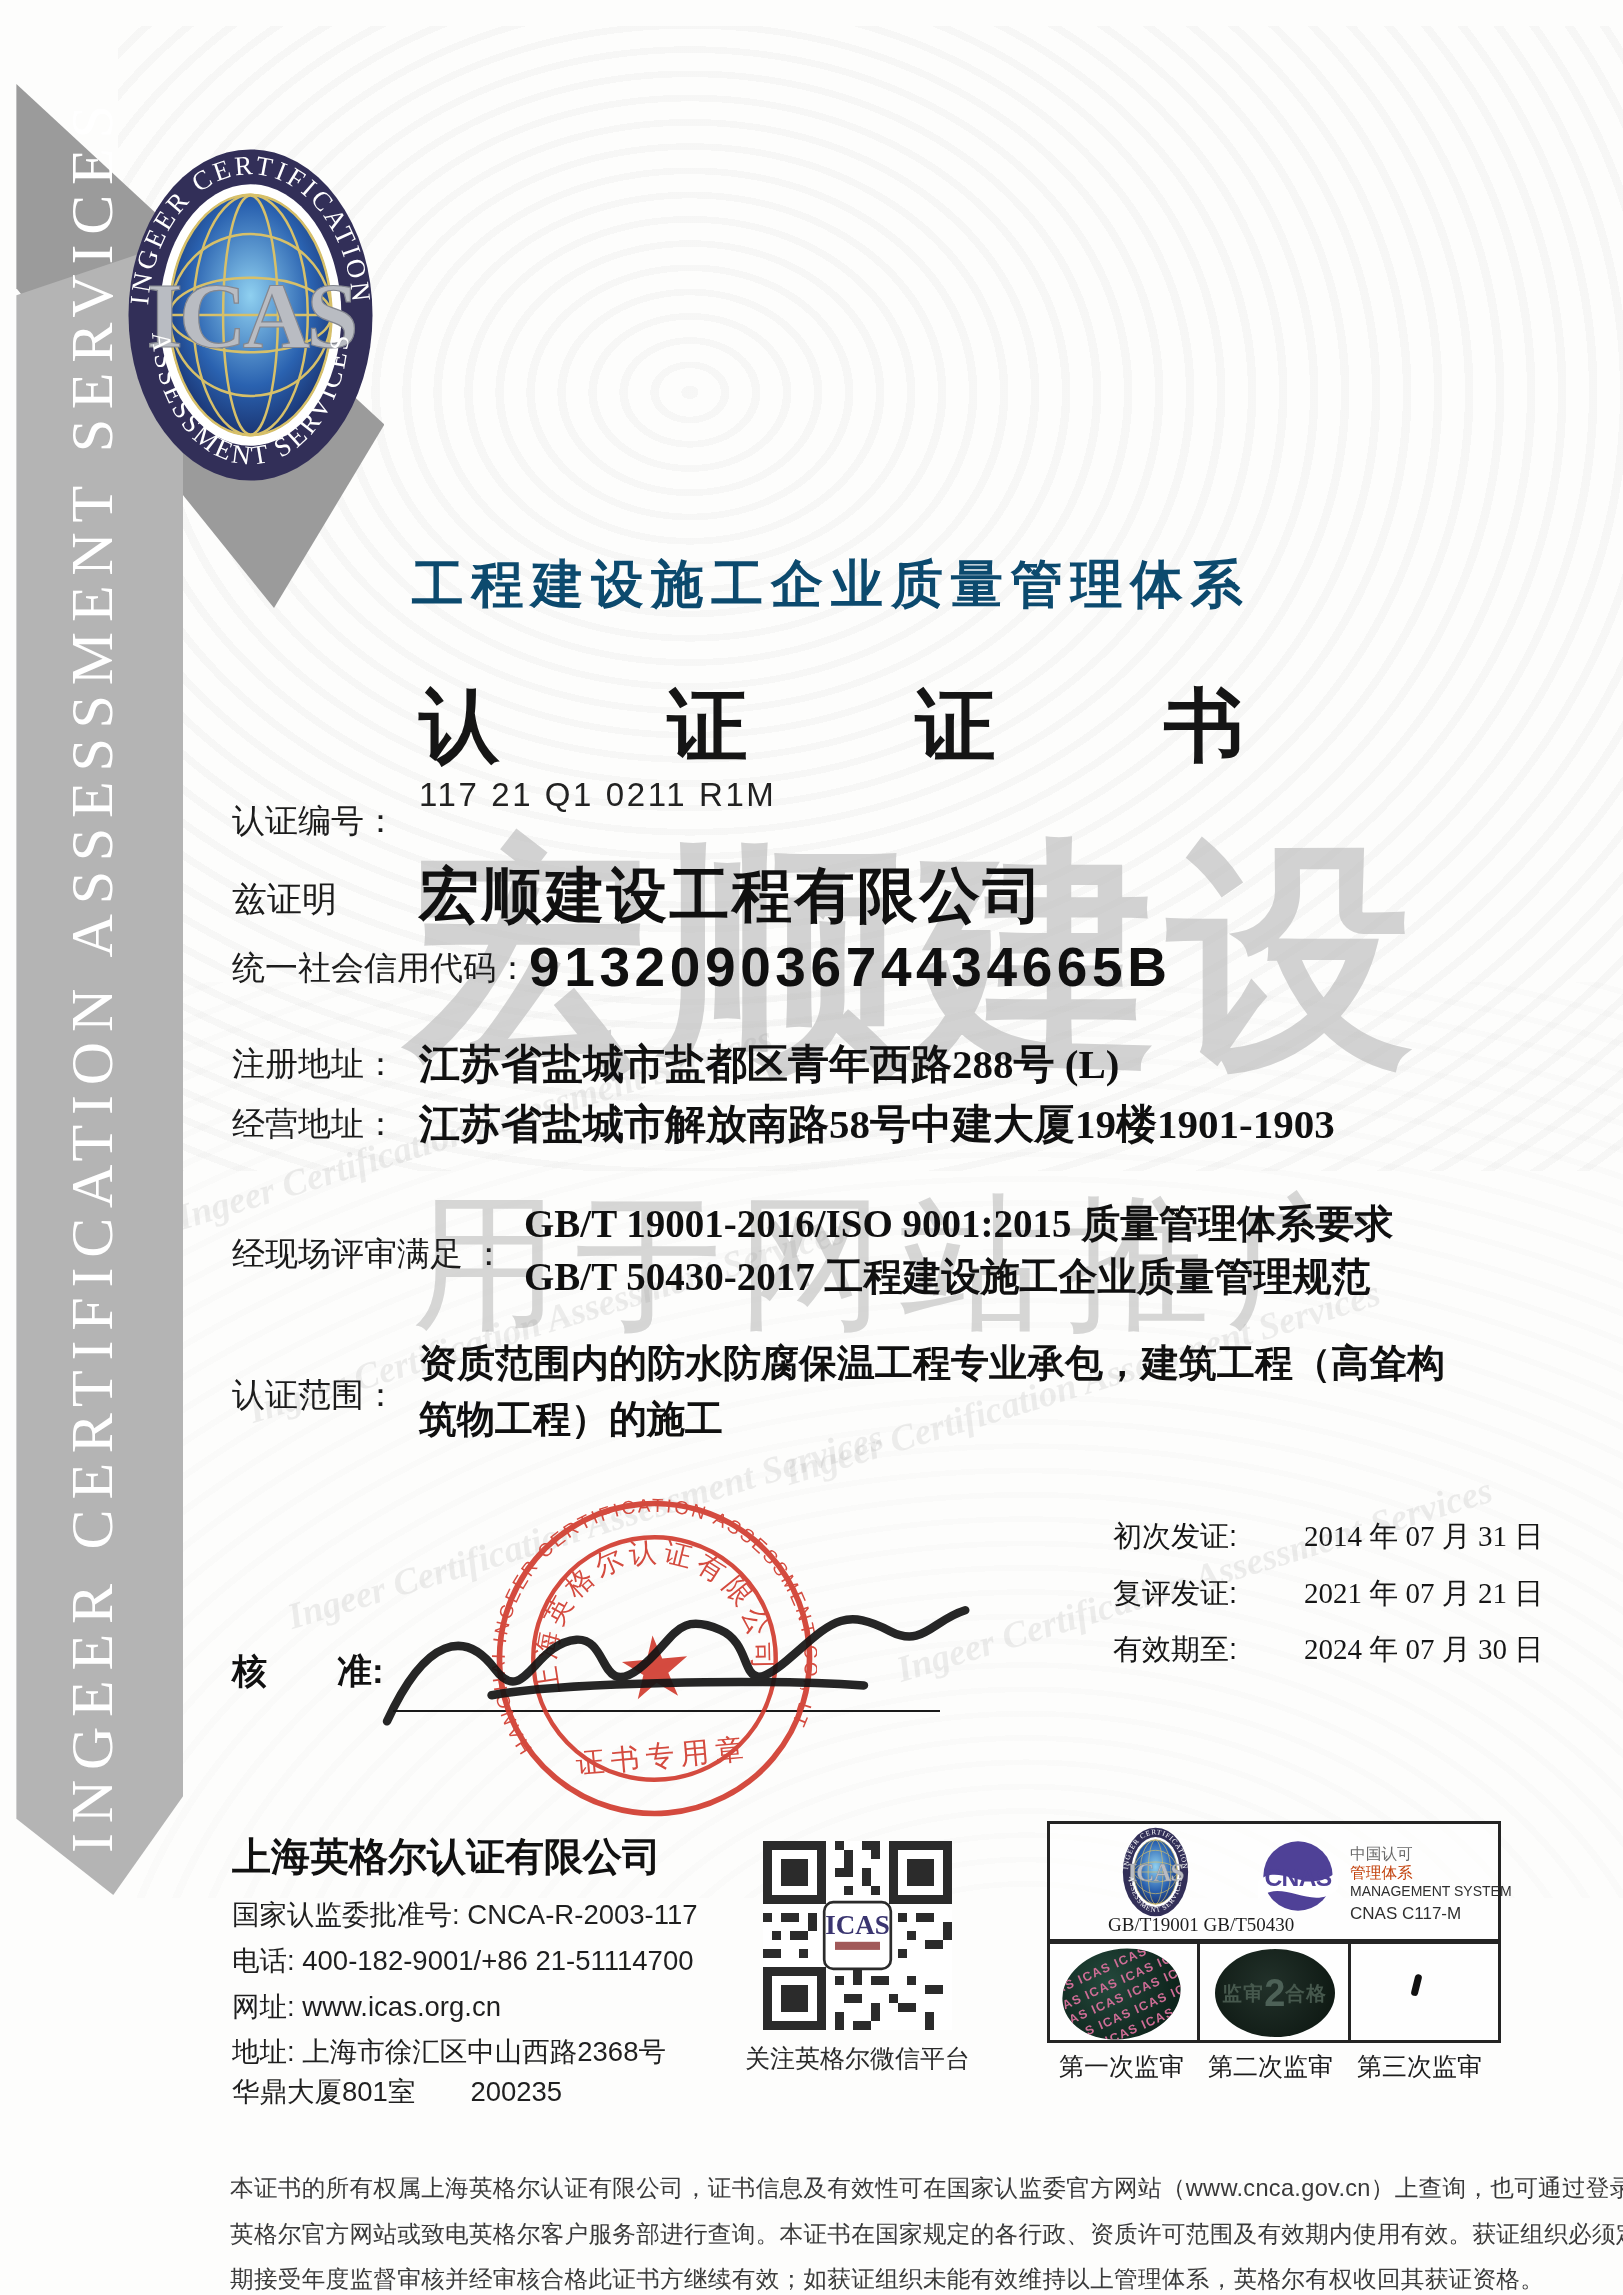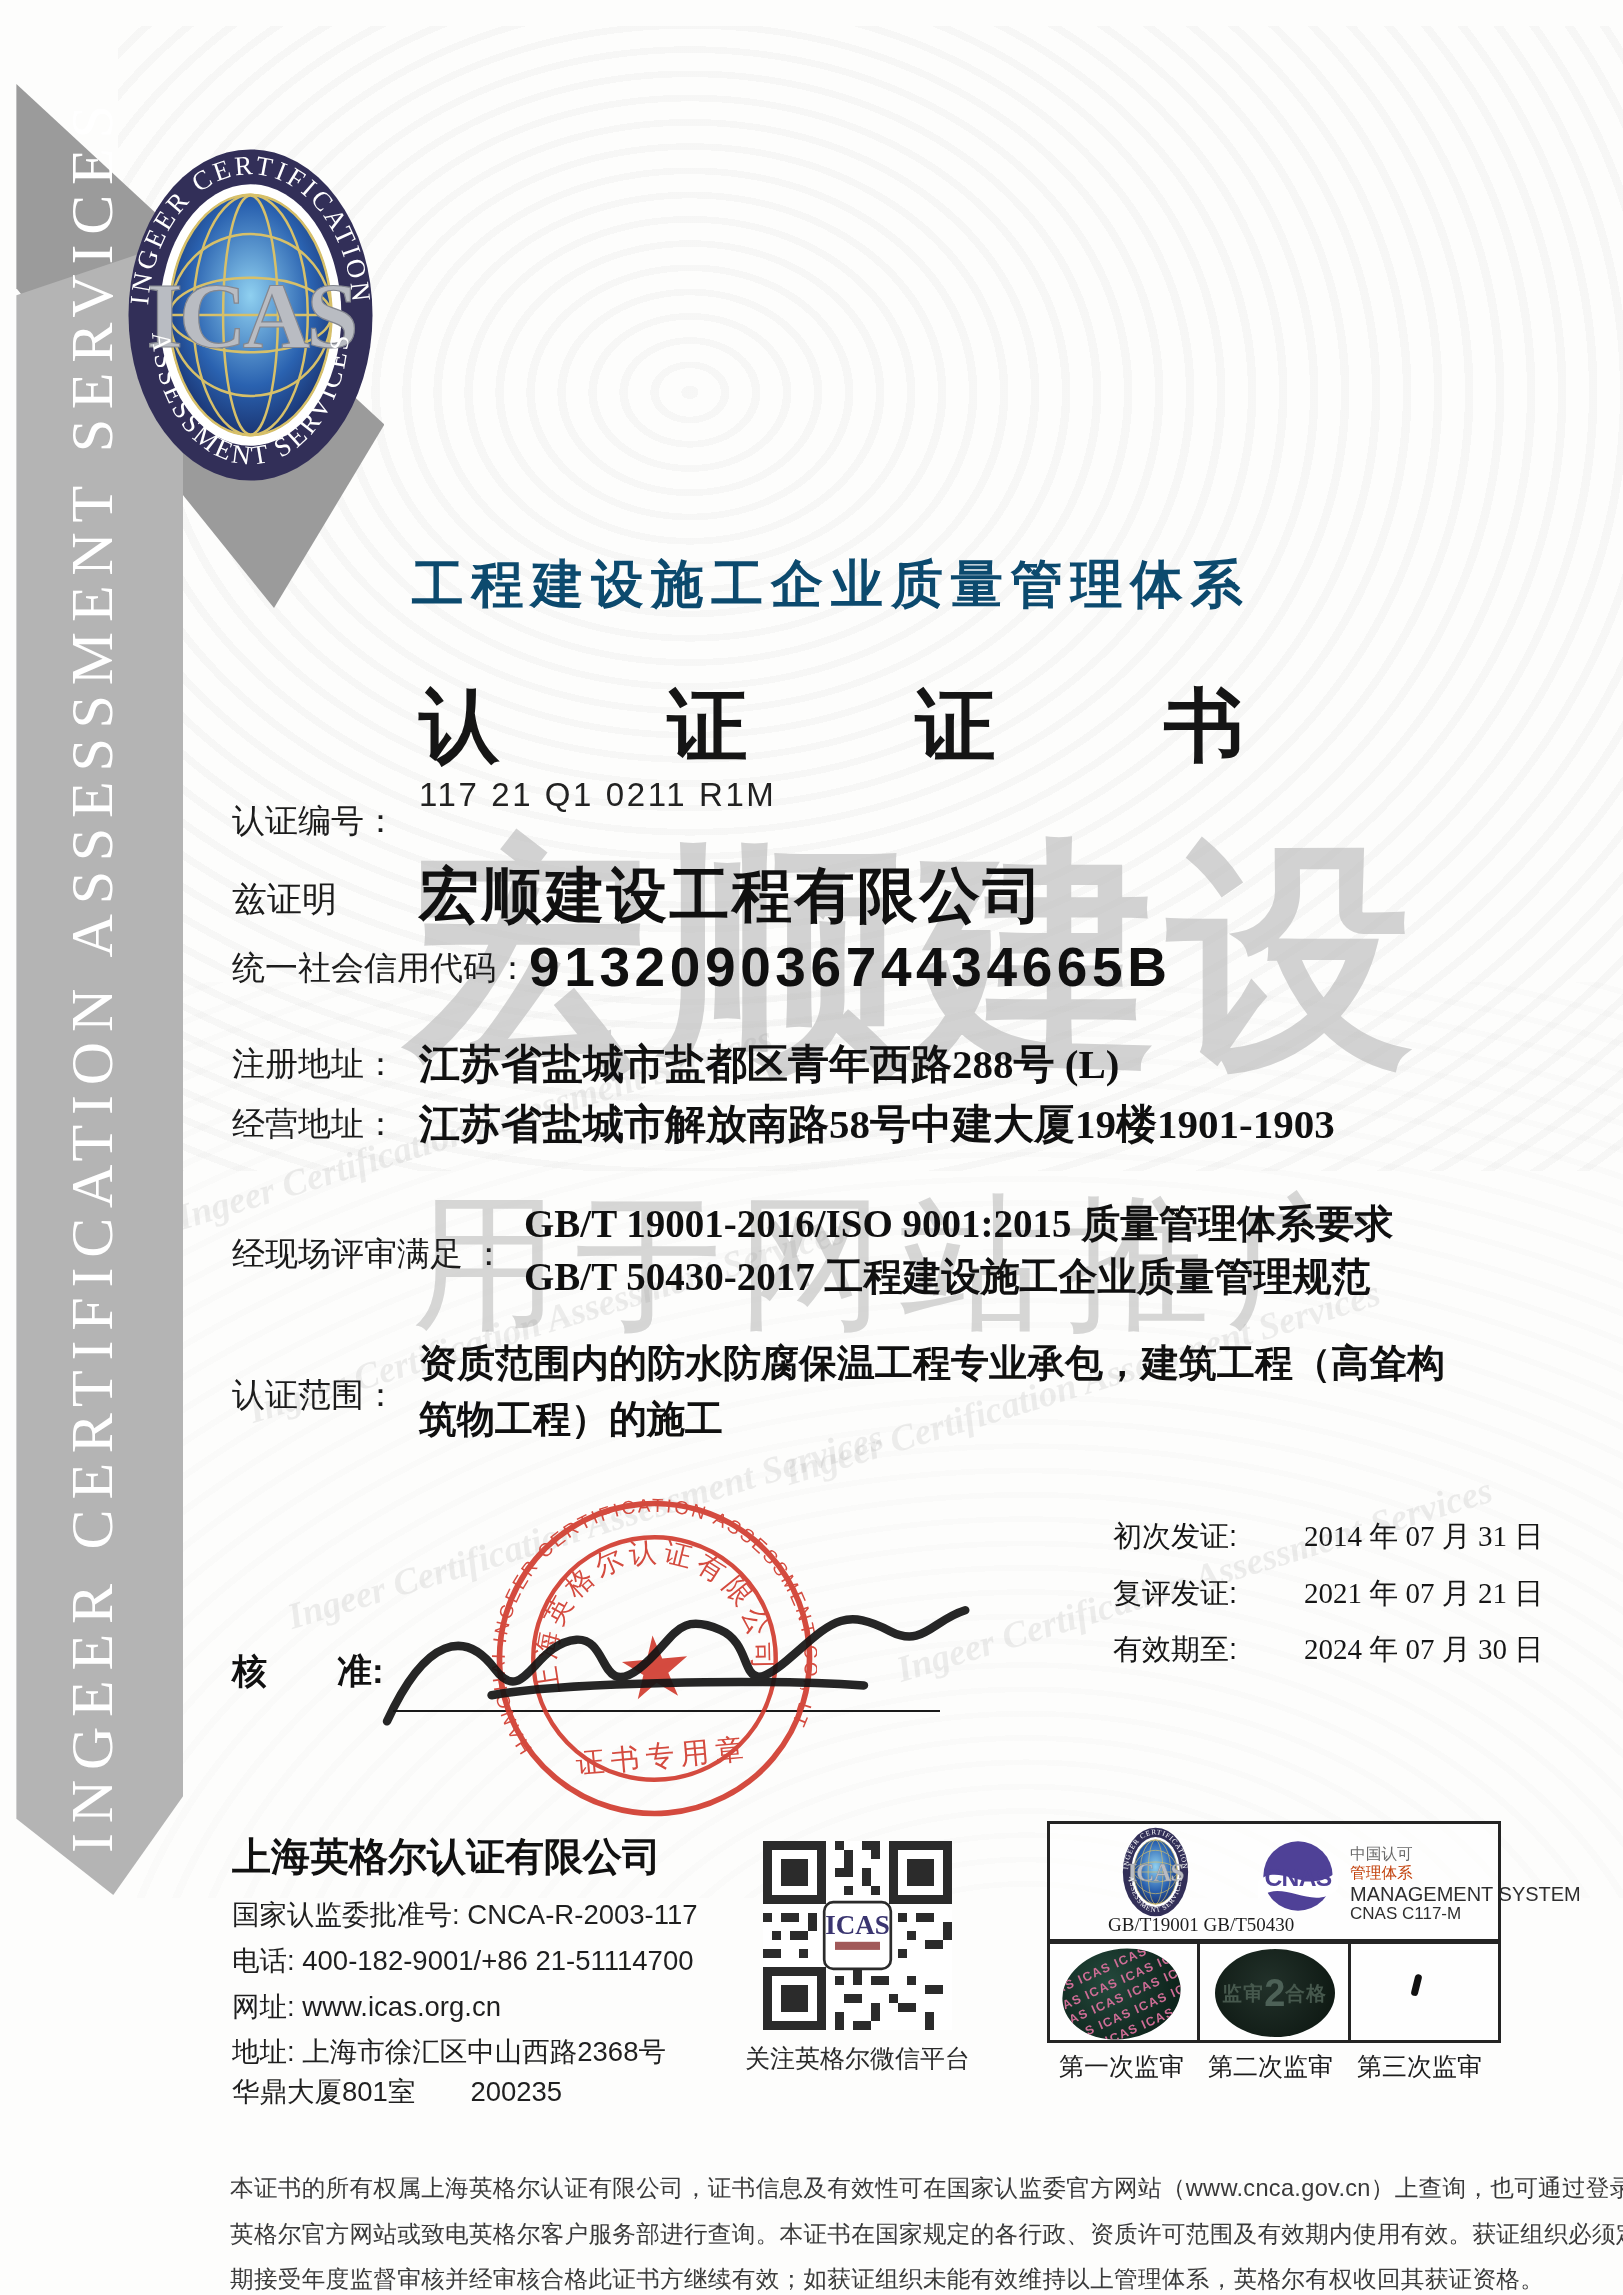--- a/index.html
+++ b/index.html
@@ -272,21 +272,21 @@
       <use href="#icas-seal"></use>
     </svg>
     <div class="abs acc-caption">GB/T19001 GB/T50430</div>
     <svg class="abs" style="left:208px;top:14.4px;" width="80" height="76" viewBox="0 0 120 110">
       <circle cx="60" cy="55" r="52" fill="#4f4197"></circle>
       <path d="M0 64 C 30 30 78 90 120 46 L120 74 C 82 112 34 54 0 90 Z" fill="#ffffff"></path>
       <text x="60" y="70" text-anchor="middle" font-family="Liberation Sans, sans-serif" font-size="37" font-weight="800" fill="#4f4197" letter-spacing="-1">CNAS</text>
     </svg>
     <div class="abs cnas-line" style="left:300px;top:19.6px;font-size:15.7px;color:#6a6a6a;">中国认可</div>
     <div class="abs cnas-line" style="left:300px;top:39px;font-size:15.7px;color:#c2410c;">管理体系</div>
-    <div class="abs cnas-line" style="left:300px;top:59px;font-size:20px;color:#2e2e2e;">MANAGEMENT SYSTEM</div>
+    <div class="abs cnas-line" style="left:300px;top:59px;font-size:14px;color:#2e2e2e;">MANAGEMENT SYSTEM</div>
     <div class="abs cnas-line" style="left:300px;top:80px;font-size:17px;color:#2e2e2e;">CNAS C117-M</div>
   </div>
 
   <div class="abs survtable">
     <div class="survcell">
       <div class="sticker1">
         <div class="holo">ICAS ICAS ICAS ICAS ICAS ICAS ICAS ICAS ICAS ICAS ICAS ICAS ICAS ICAS ICAS ICAS ICAS ICAS ICAS ICAS</div>
       </div>
     </div>
     <div class="survcell">

